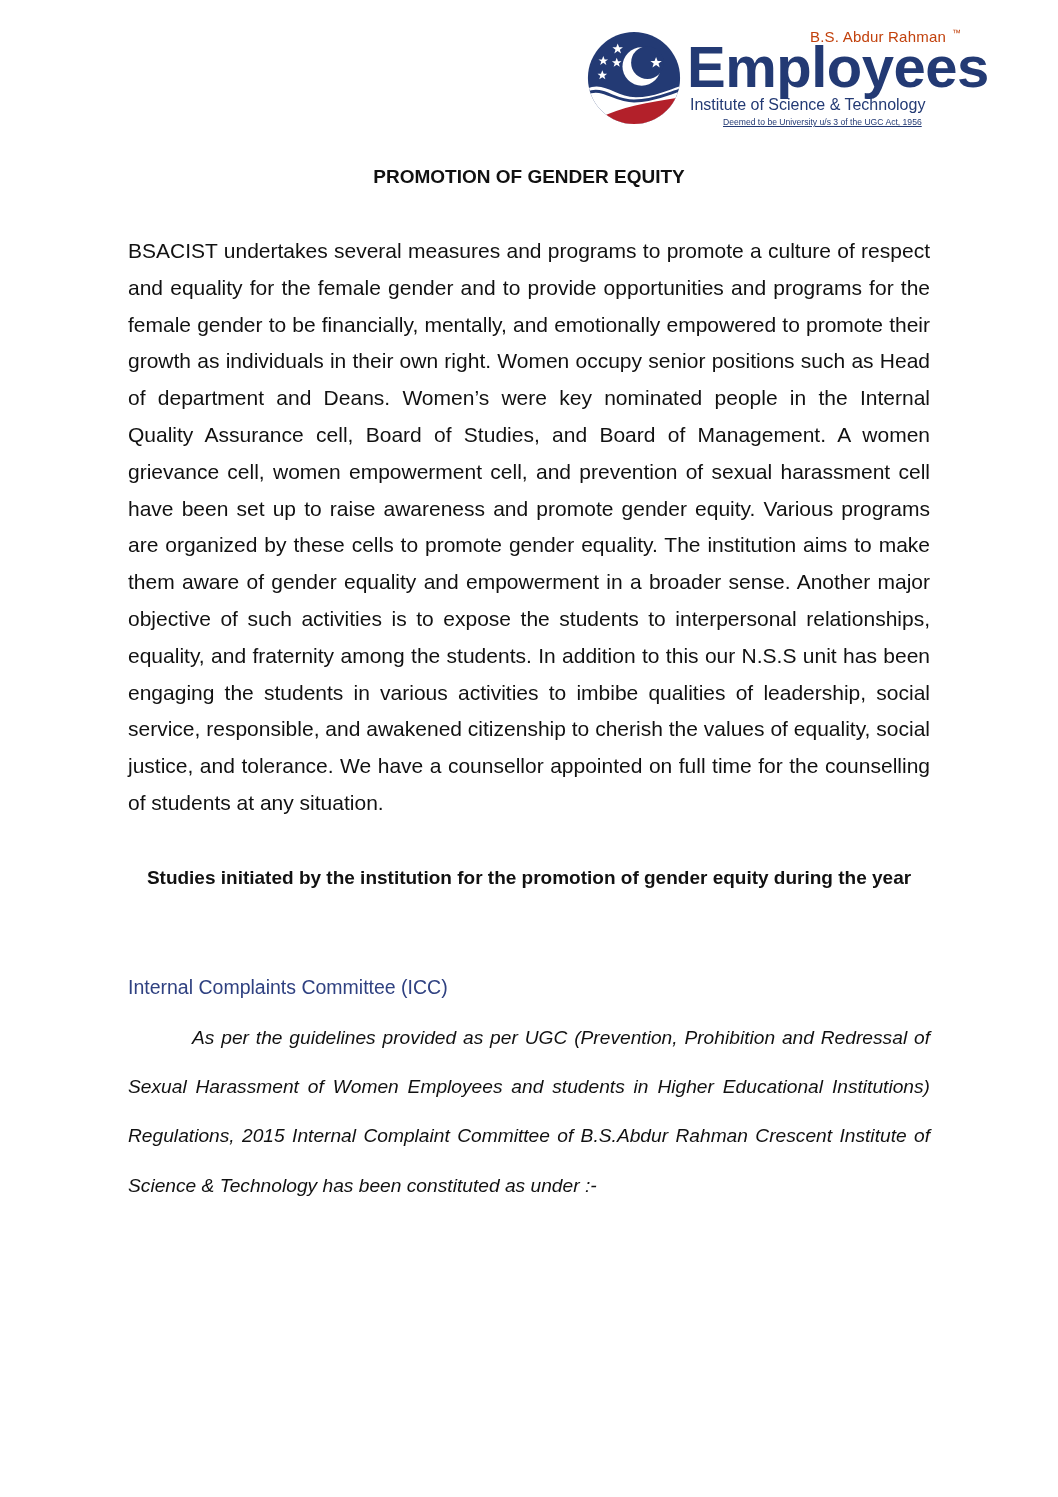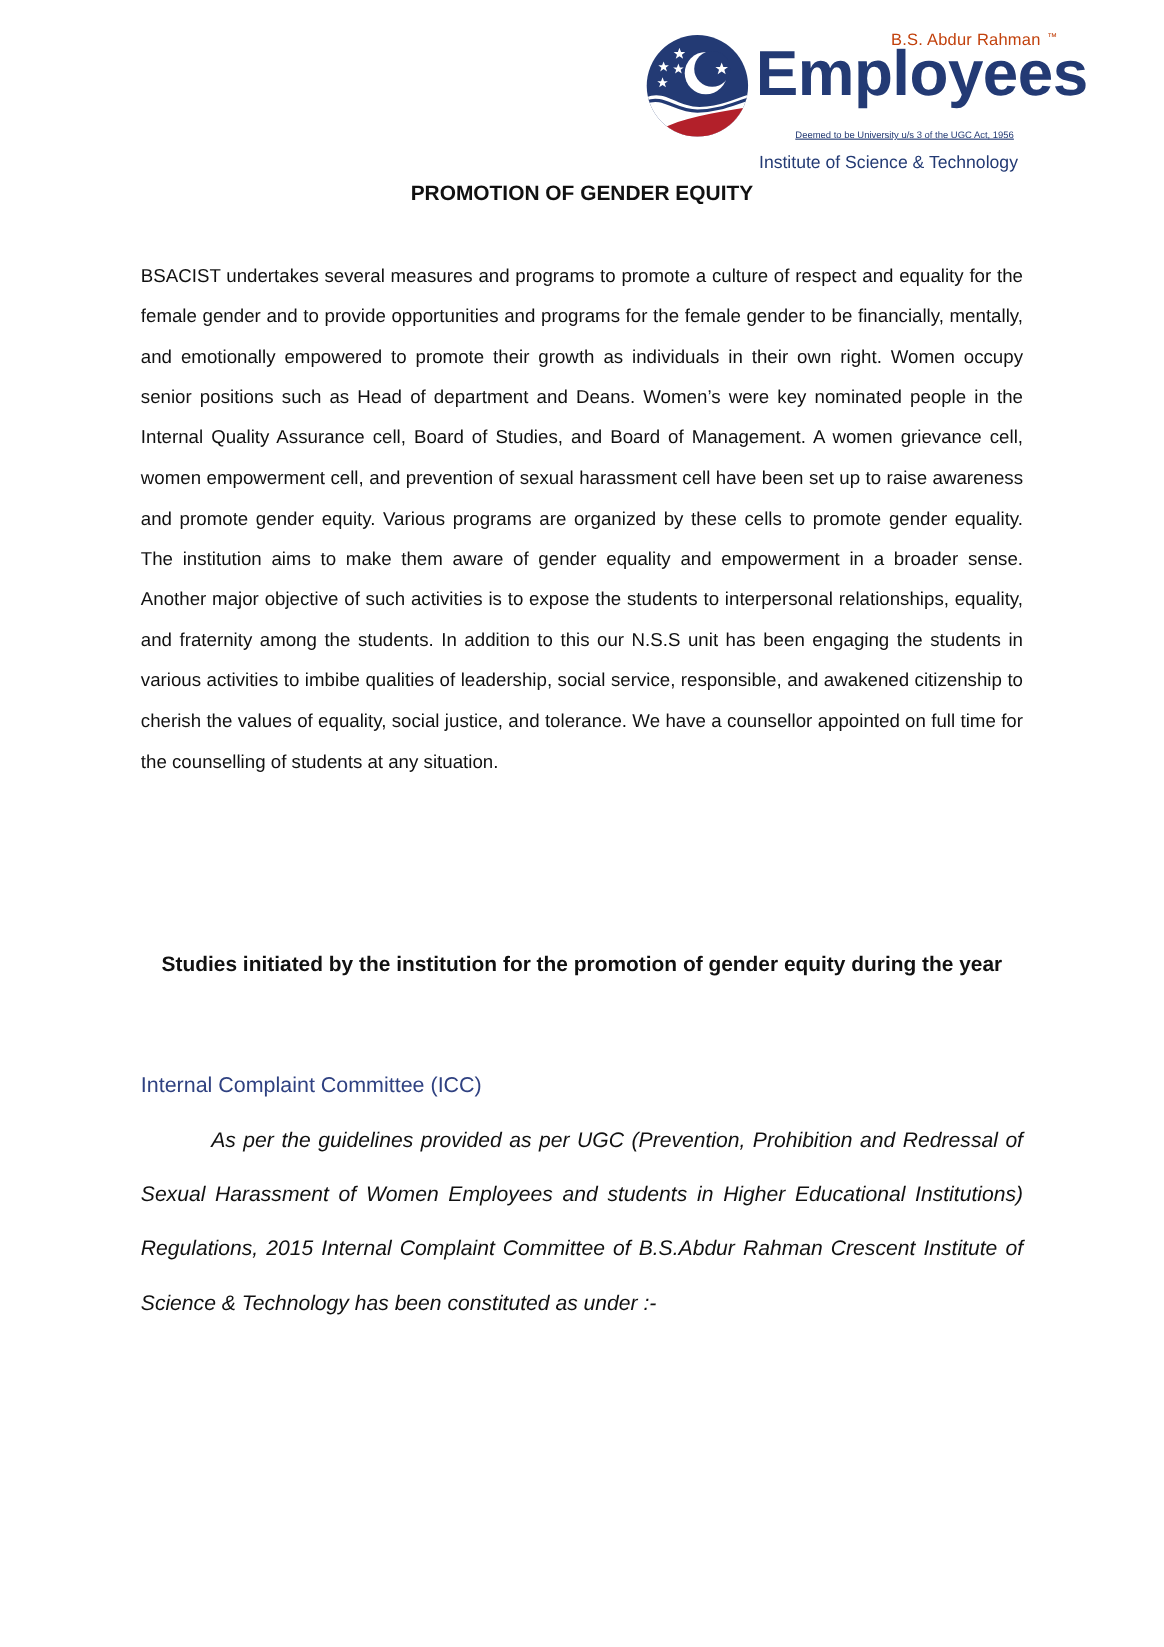--- a/index.html
+++ b/index.html
@@ -2,25 +2,25 @@
 <html><head>
 <meta charset="utf-8">
 <style>
   html, body { margin: 0; padding: 0; background: #ffffff; }
   body { width: 1058px; height: 1497px; position: relative; overflow: hidden; font-family: "Liberation Sans", sans-serif; color: #111; }
   .logo { position: absolute; left: 586px; top: 28px; width: 380px; height: 102px; }
   .logo-emblem { position: absolute; left: 0; top: 2px; width: 96px; height: 96px; }
   .logo-top { position: absolute; left: 224px; top: 0px; font-size: 15px; color: #c2410c; letter-spacing: 0.2px; white-space: nowrap; }
   .logo-top .tm { font-size: 9px; vertical-align: top; margin-left: 6px; }
   .logo-main { position: absolute; left: 101px; top: 10px; font-size: 58px; font-weight: bold; color: #233a74; letter-spacing: -0.5px; line-height: 1; white-space: nowrap; }
-  .logo-sub { position: absolute; left: 104px; top: 68px; font-size: 16px; color: #233a74; white-space: nowrap; margin-top: 44px; }
+  .logo-sub { position: absolute; left: 104px; top: 68px; font-size: 16px; color: #233a74; white-space: nowrap; }
   .logo-deemed { position: absolute; left: 137px; top: 89px; font-size: 8.6px; color: #233a74; white-space: nowrap; text-decoration: underline; }
 
   .title { position: absolute; left: 0; width: 1058px; top: 166px; text-align: center; font-weight: bold; font-size: 19px; }
-  .para { position: absolute; left: 128px; width: 802px; top: 233px; font-size: 17px; line-height: 36.8px; text-align: justify; }
+  .para { position: absolute; left: 128px; width: 802px; top: 233px; font-size: 21px; line-height: 36.8px; text-align: justify; }
   .subhead { position: absolute; left: 128px; width: 802px; top: 859px; text-align: center; font-weight: bold; font-size: 19px; line-height: 37px; }
   .icc-head { position: absolute; left: 128px; top: 976px; font-size: 19.5px; color: #2f4181; }
   .icc-para { position: absolute; left: 128px; width: 802px; top: 1013px; font-size: 19.2px; line-height: 49.2px; text-align: justify; text-indent: 64px; font-style: italic; }
 </style>
 </head>
 <body>
 
 <div class="logo">
   <svg class="logo-emblem" viewBox="0 0 100 100">
     <defs>
@@ -49,15 +49,15 @@
   <div class="logo-sub">Institute of Science &amp; Technology</div>
   <div class="logo-deemed">Deemed to be University u/s 3 of the UGC Act, 1956</div>
 </div>
 
 <div class="title">PROMOTION OF GENDER EQUITY</div>
 
 <div class="para">BSACIST undertakes several measures and programs to promote a culture of respect and equality for the female gender and to provide opportunities and programs for the female gender to be financially, mentally, and emotionally empowered to promote their growth as individuals in their own right. Women occupy senior positions such as Head of department and Deans. Women’s were key nominated people in the Internal Quality Assurance cell, Board of Studies, and Board of Management. A women grievance cell, women empowerment cell, and prevention of sexual harassment cell have been set up to raise awareness and promote gender equity. Various programs are organized by these cells to promote gender equality. The institution aims to make them aware of gender equality and empowerment in a broader sense. Another major objective of such activities is to expose the students to interpersonal relationships, equality, and fraternity among the students. In addition to this our N.S.S unit has been engaging the students in various activities to imbibe qualities of leadership, social service, responsible, and awakened citizenship to cherish the values of equality, social justice, and tolerance. We have a counsellor appointed on full time for the counselling of students at any situation.</div>
 
 <div class="subhead">Studies initiated by the institution for the promotion of gender equity during the year</div>
 
-<div class="icc-head">Internal Complaint Committee (ICC)</div>
+<div class="icc-head">Internal Complaints Committee (ICC)</div>
 
 <div class="icc-para">As per the guidelines provided as per UGC (Prevention, Prohibition and Redressal of Sexual Harassment of Women Employees and students in Higher Educational Institutions) Regulations, 2015 Internal Complaint Committee of B.S.Abdur Rahman Crescent Institute of Science &amp; Technology has been constituted as under :-</div>
 
 </body></html>

